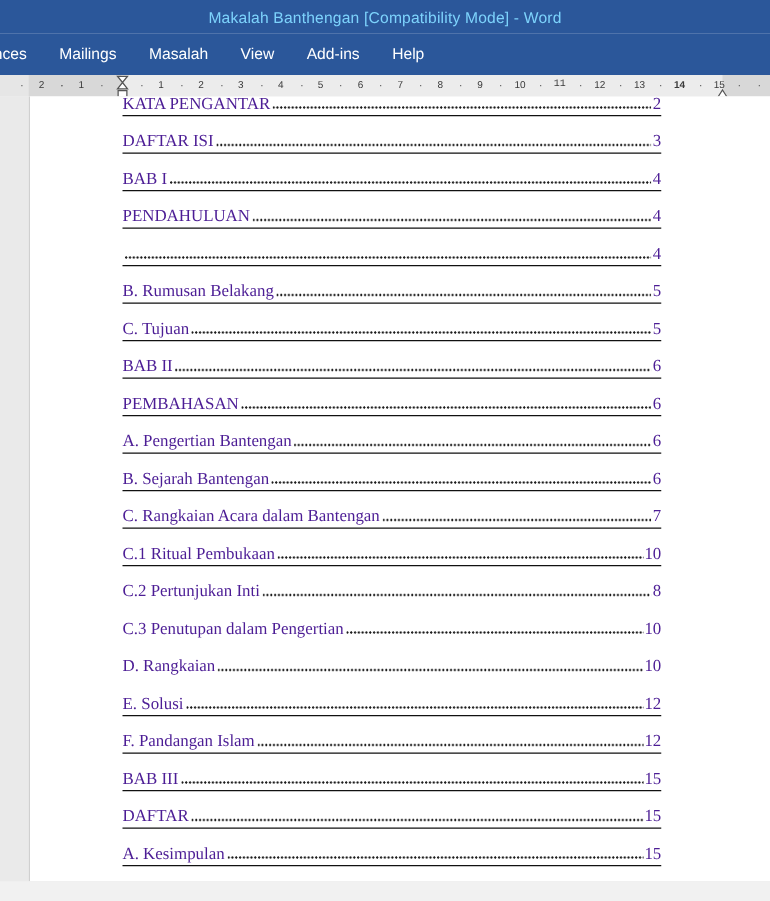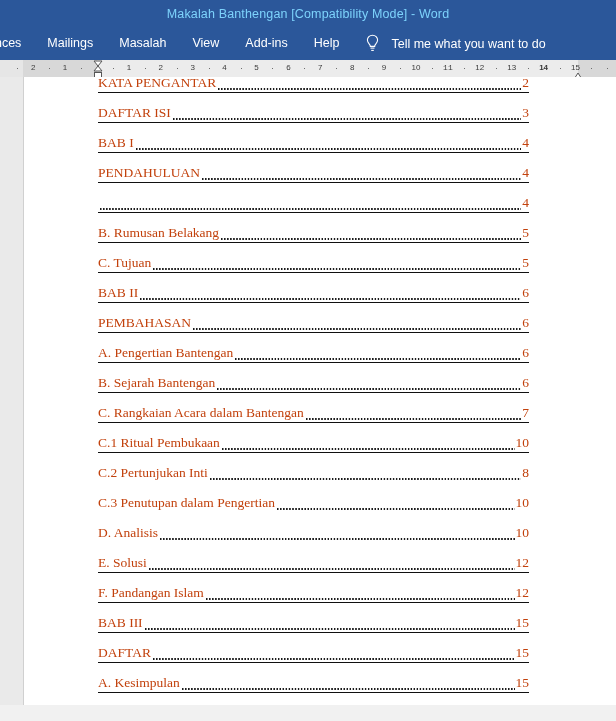--- a/index.html
+++ b/index.html
@@ -99,24 +99,24 @@
   .toc {
     position: absolute; left: 74px; top: -9px; width: 431px;
   }
   .toc-row {
     position: relative;
     height: 30px;
     width: 431px;
   }
   .toc-line {
     position: absolute; left: 0; bottom: 7px; width: 431px;
-    display: flex; align-items: flex-end;
+    display: flex; align-items: center;
     font-family: "Liberation Serif", serif;
     font-size: 13.5px;
-    color: #c2410c;
+    color: #4c1d95;
     white-space: nowrap;
   }
   .toc-line.underlined::after {
     content: "";
     position: absolute; left: 0; right: 0; bottom: -2px;
     height: 1px; background: #111;
   }
   .toc-title { flex: 0 0 auto; }
   .toc-leader {
     flex: 1 1 auto;
@@ -156,30 +156,20 @@
     <span class="tab">Mailings</span>
     <span class="tabgap"></span>
     <span class="tab">Masalah</span>
     <span class="tabgap"></span>
     <span class="tab">View</span>
     <span class="tabgap"></span>
     <span class="tab">Add-ins</span>
     <span class="tabgap"></span>
     <span class="tab">Help</span>
 
-    <div class="tellme-wrap">
-      <span class="bulb">
-        <svg width="15" height="19" viewBox="0 0 15 19">
-          <path d="M7.5 1.2c-2.9 0-5.1 2.2-5.1 4.9 0 1.9 1.0 3.0 1.9 4.0 .6 .7 1.0 1.2 1.0 1.9v.4h4.4v-.4c0-.7 .4-1.2 1.0-1.9 .9-1.0 1.9-2.1 1.9-4.0 0-2.7-2.2-4.9-5.1-4.9z" fill="none" stroke="#ffffff" stroke-width="1.1"></path>
-          <path d="M5.5 14.1h4.0" fill="none" stroke="#ffffff" stroke-width="1.1"></path>
-          <path d="M6.2 16.4h2.6" fill="none" stroke="#ffffff" stroke-width="1.1"></path>
-        </svg>
-      </span>
-      <span class="tellme-text">Tell me what you want to do</span>
-    </div>
   </div>
 
   <div class="ruler">
     <div class="ruler-track"></div>
     <div class="ruler-white"></div>
     <div class="ruler-marks" id="ruler-marks">
         <span class="rmark" style="left: 33.2px;">2</span>
         <span class="rdot" style="left: 17.25px;"></span>
         <span class="rdot" style="left: 49.15px;"></span>
         <span class="rmark" style="left: 65.1px;">1</span>
@@ -336,21 +326,21 @@
             </div>
             <div class="toc-row">
               <div class="toc-line">
                 <span class="toc-title">C.3 Penutupan dalam Pengertian</span>
                 <span class="toc-leader"></span>
                 <span class="toc-page">10</span>
               </div>
             </div>
             <div class="toc-row">
               <div class="toc-line">
-                <span class="toc-title">D.   Analisis</span>
+                <span class="toc-title">D.   Rangkaian</span>
                 <span class="toc-leader"></span>
                 <span class="toc-page">10</span>
               </div>
             </div>
             <div class="toc-row">
               <div class="toc-line underlined">
                 <span class="toc-title">E.   Solusi</span>
                 <span class="toc-leader"></span>
                 <span class="toc-page">12</span>
               </div>

